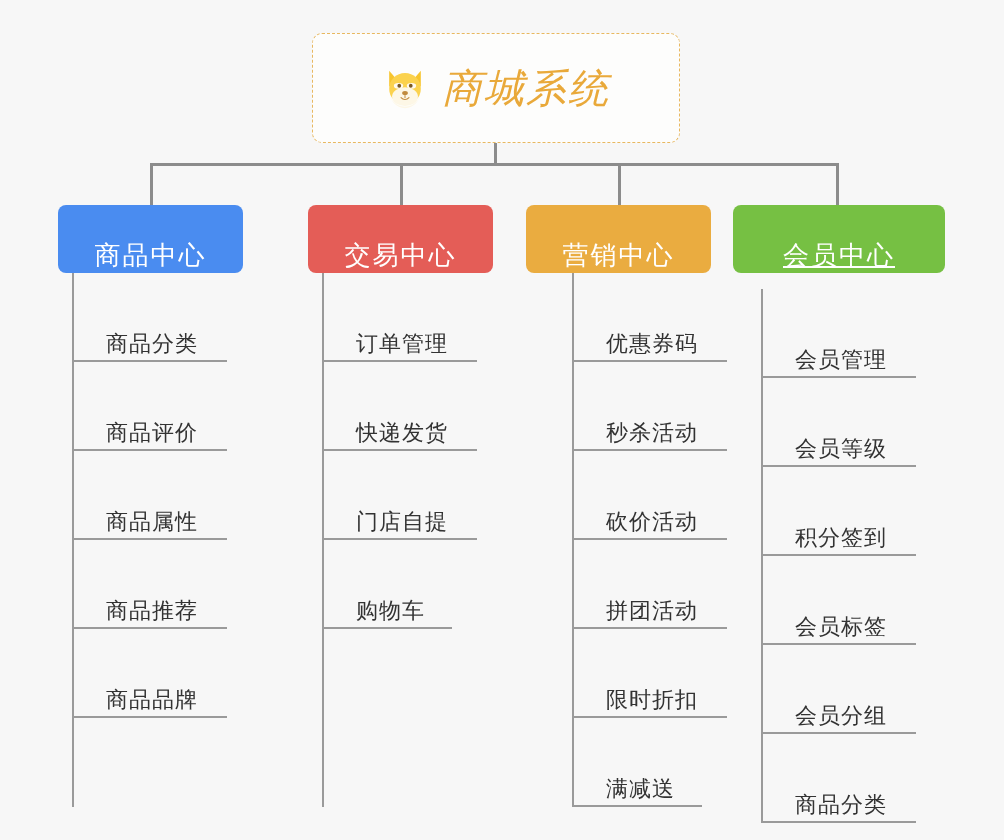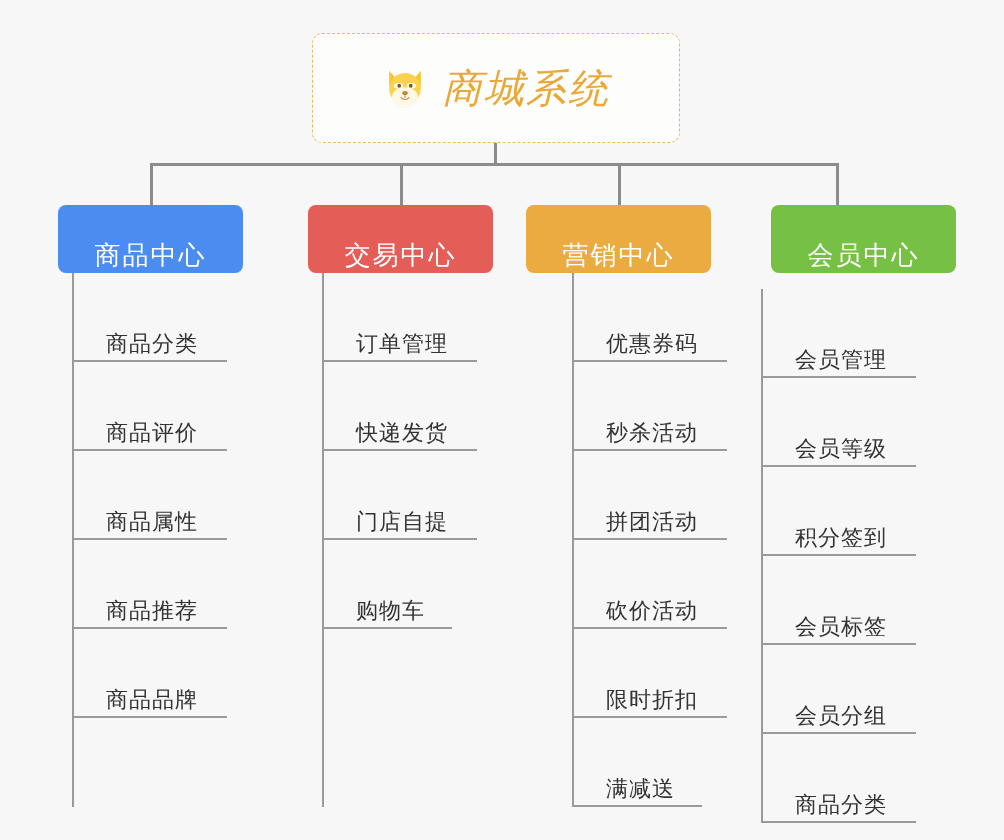--- a/index.html
+++ b/index.html
@@ -218,37 +218,37 @@
         <div class="leaf-spine" style="background: rgb(154, 154, 154); height: 534px;"></div>
         <div class="leaf-item" style="--uw: 155px;">
           <span class="leaf-label">优惠券码</span>
           <div style="position: absolute; left: 0px; bottom: 0px; height: 2px; width: 155px; background: rgb(154, 154, 154);"></div>
         </div>
         <div class="leaf-item" style="--uw: 155px;">
           <span class="leaf-label">秒杀活动</span>
           <div style="position: absolute; left: 0px; bottom: 0px; height: 2px; width: 155px; background: rgb(154, 154, 154);"></div>
         </div>
         <div class="leaf-item" style="--uw: 155px;">
+          <span class="leaf-label">砍价活动</span>
+          <div style="position: absolute; left: 0px; bottom: 0px; height: 2px; width: 155px; background: rgb(154, 154, 154);"></div>
+        </div>
+        <div class="leaf-item" style="--uw: 155px;">
           <span class="leaf-label">拼团活动</span>
-          <div style="position: absolute; left: 0px; bottom: 0px; height: 2px; width: 155px; background: rgb(154, 154, 154);"></div>
-        </div>
-        <div class="leaf-item" style="--uw: 155px;">
-          <span class="leaf-label">砍价活动</span>
           <div style="position: absolute; left: 0px; bottom: 0px; height: 2px; width: 155px; background: rgb(154, 154, 154);"></div>
         </div>
         <div class="leaf-item" style="--uw: 155px;">
           <span class="leaf-label">限时折扣</span>
           <div style="position: absolute; left: 0px; bottom: 0px; height: 2px; width: 155px; background: rgb(154, 154, 154);"></div>
         </div>
         <div class="leaf-item" style="--uw: 130px;">
           <span class="leaf-label">满减送</span>
           <div style="position: absolute; left: 0px; bottom: 0px; height: 2px; width: 130px; background: rgb(154, 154, 154);"></div>
         </div>
       </div>
-      <div class="cat-box" style="left: 771px; width: 185px; background: rgb(118, 192, 67);">
+      <div class="cat-box" style="left: 733px; width: 212px; background: rgb(118, 192, 67); text-decoration: underline;">
         <span>会员中心</span>
       </div>
       <div class="leaf-col" style="left: 761px; margin-top: 16px;">
         <div class="leaf-spine" style="background: rgb(154, 154, 154); height: 534px;"></div>
         <div class="leaf-item" style="--uw: 155px;">
           <span class="leaf-label">会员管理</span>
           <div style="position: absolute; left: 0px; bottom: 0px; height: 2px; width: 155px; background: rgb(154, 154, 154);"></div>
         </div>
         <div class="leaf-item" style="--uw: 155px;">
           <span class="leaf-label">会员等级</span>

